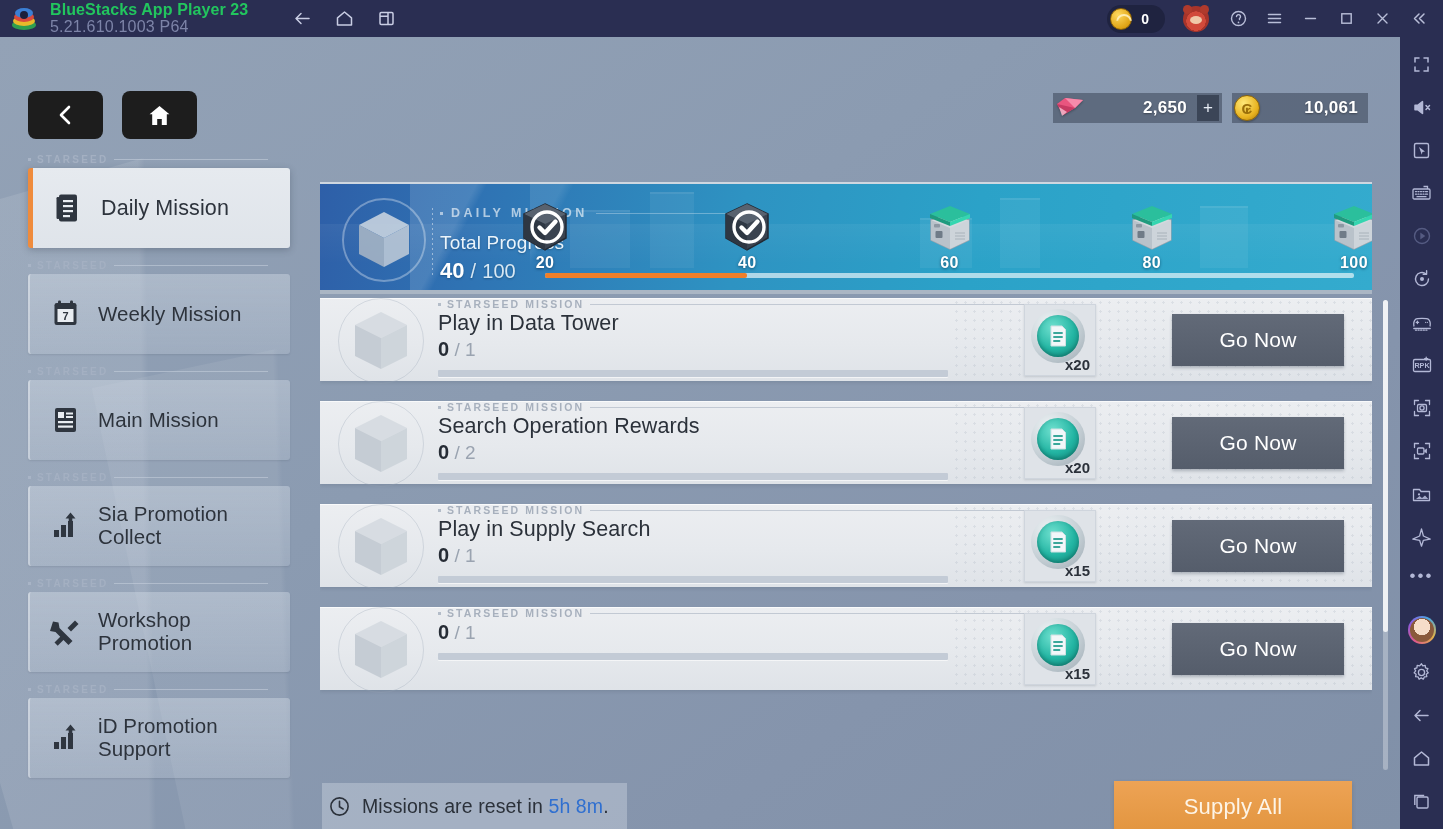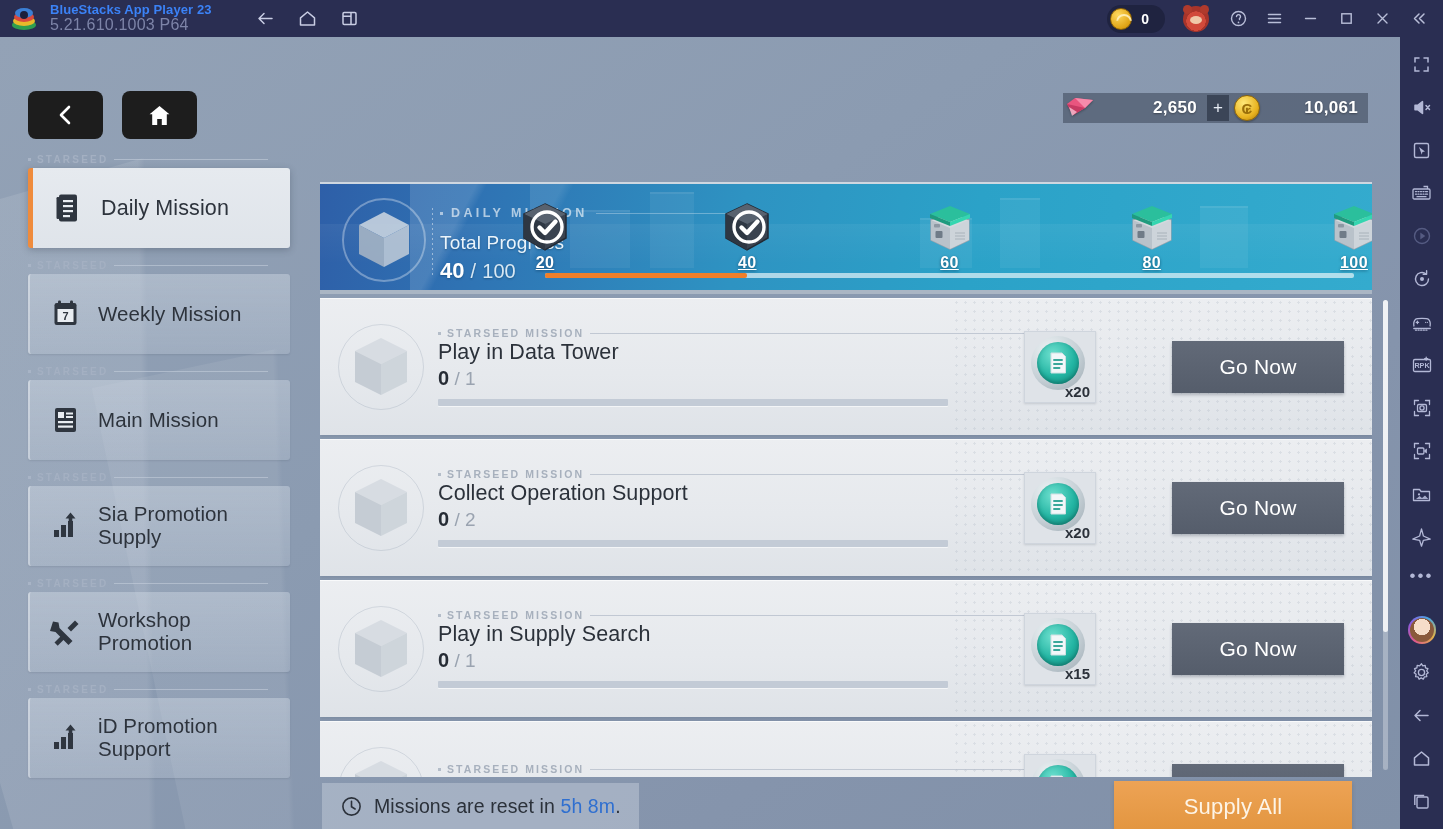--- a/index.html
+++ b/index.html
@@ -13,21 +13,21 @@
     background:#2a2e52; display:flex; align-items:center; }
   .bs-logo { width:24px; height:24px; margin-left:12px; position:relative; flex:none; }
   .bs-logo i { position:absolute; border-radius:50%; display:block; }
   .bs-logo .l1 { left:0; top:13px; width:24px; height:10px; background:#2f9e4f; }
   .bs-logo .l2 { left:1px; top:9px; width:22px; height:10px; background:#e8b92a; }
   .bs-logo .l3 { left:2px; top:5px; width:20px; height:10px; background:#d94a3d; }
   .bs-logo .l4 { left:3px; top:1px; width:18px; height:10px; background:#3b7fd4; }
   .bs-logo .dot { left:8px; top:4px; width:8px; height:8px; background:#1b1f3a; }
 
   .title-text { margin-left:14px; line-height:1.05; }
-  .title-main { color:#3b82f6; font-size:13px; font-weight:bold; letter-spacing:.1px; }
+  .title-main { color:#22c55e; font-size:16px; font-weight:bold; letter-spacing:.1px; }
   .title-sub { color:#7d84a8; font-size:16px; margin-top:0; letter-spacing:.2px; }
 
   .tb-nav { display:flex; align-items:center; gap:18px; margin-left:42px; }
   .tb-ic { width:24px; height:24px; color:#c9cde4; display:flex;
     align-items:center; justify-content:center; cursor:pointer; }
   .tb-ic svg { display:block; }
 
   .tb-right { margin-left:auto; display:flex; align-items:center; padding-right:8px; gap:2px; }
   .coinpill { display:flex; align-items:center; background:#1f2340; border-radius:14px;
     height:28px; padding:0 16px 0 3px; margin-right:14px; }
@@ -78,21 +78,21 @@
     background:linear-gradient(100deg,rgba(255,255,255,.07) 0 34%,rgba(255,255,255,0) 35%);
     transform:rotate(-12deg); pointer-events:none; }
 
   .navbtns { position:absolute; left:28px; top:54px; display:flex; gap:19px; z-index:4; }
   .navbtn { width:75px; height:48px; border-radius:8px; background:#1d1d1d;
     display:flex; align-items:center; justify-content:center; cursor:pointer; }
   .navbtn svg { display:block; }
 
   
   .curbar { position:absolute; right:32px; top:56px; display:flex; align-items:center;
-    z-index:4; }
+    gap:10px; z-index:4; }
   .curbox { display:flex; align-items:center; height:30px; background:rgba(58,70,88,.55); }
   .gem { width:34px; height:26px; margin-right:2px; position:relative; flex:none;
     filter:drop-shadow(0 1px 1px rgba(0,0,0,.3)); }
   .gem svg { display:block; }
   .curval { color:#fff; font-size:17px; font-weight:bold; letter-spacing:.3px;
     text-shadow:0 1px 2px rgba(0,0,0,.35); padding:0 10px; min-width:108px; text-align:right; }
   .plusbtn { width:22px; height:26px; background:#3b4557; color:#e8edf5; font-size:17px;
     display:flex; align-items:center; justify-content:center; margin-right:3px; cursor:pointer; }
   .goldcoin { width:26px; height:26px; border-radius:50%; flex:none; margin-left:2px;
     background:radial-gradient(circle at 36% 30%,#ffe878,#e8b320 62%,#a9790b);
@@ -158,28 +158,28 @@
   .bn-dotline { position:absolute; left:112px; top:24px; width:1px; height:70px;
     background:repeating-linear-gradient(180deg,rgba(255,255,255,.45) 0 2px,transparent 2px 5px); }
 
   .track { position:absolute; left:225px; right:18px; top:89px; height:5px;
     background:rgba(255,255,255,.62); border-radius:2px; }
   .track .fill { position:absolute; left:0; top:0; height:5px; background:#ef7f2a; border-radius:2px; }
   .nodes { position:absolute; left:225px; right:18px; top:0; height:112px; }
   .node { position:absolute; transform:translateX(-50%); text-align:center; }
   .node .crate { width:58px; height:56px; margin:0 auto; position:relative; }
   .node .num { color:#fff; font-size:16px; font-weight:bold; letter-spacing:.4px;
-    text-shadow:0 1px 3px rgba(0,40,70,.6); margin-top:-2px;text-decoration:underline; }
+    text-shadow:0 1px 3px rgba(0,40,70,.6); margin-top:-2px; }
 
   
   .list { position:absolute; left:0; top:116px; width:1052px; height:479px; overflow:hidden; }
-  .row { position:relative; height:137px; margin-bottom:4px;
+  .row { position:relative; height:83px; margin-bottom:20px;
     background:linear-gradient(180deg,#eceef1 0%,#e6e9ed 55%,#dfe3e8 100%);
     box-shadow:0 1px 0 rgba(255,255,255,.7) inset, 0 2px 3px rgba(60,72,88,.14);
-    display:flex; align-items:center; }
+    display:flex; }
   .row .dots { position:absolute; right:0; top:0; bottom:0; width:420px;
     background-image:radial-gradient(rgba(150,162,178,.35) 1px, transparent 1.2px);
     background-size:9px 9px; opacity:.55; pointer-events:none; }
   .row .rcube { width:86px; height:86px; margin-left:18px; flex:none; border-radius:50%;
     display:flex; align-items:center; justify-content:center;
     border:1px solid rgba(150,162,180,.30); }
   .rbody { position:relative; margin-left:14px; width:600px; flex:none; }
   .rtag { display:flex; align-items:center; gap:6px; margin-bottom:1px; }
   .rtag .d { width:3px; height:3px; background:#b4bdc9; flex:none; }
   .rtag .t { color:#a7b0bd; font-size:10.5px; letter-spacing:2.1px; font-weight:bold; white-space:nowrap; }
@@ -209,21 +209,21 @@
     box-shadow:0 2px 3px rgba(50,60,75,.3); }
   .gobtn span { color:#fff; font-size:21px; letter-spacing:.2px; }
 
   .scrollbar { position:absolute; right:-16px; top:118px; width:5px; height:470px;
     background:rgba(255,255,255,.30); border-radius:3px; cursor:pointer; }
   .scrollbar i { position:absolute; left:0; top:0; width:5px; height:332px;
     background:rgba(255,255,255,.82); border-radius:3px; display:block; }
 
   
   .footer { position:absolute; left:320px; top:746px; width:1052px; height:52px; z-index:2; }
-  .resetbox { position:absolute; left:2px; top:0; height:46px; padding:0 18px 0 18px;
+  .resetbox { position:absolute; left:2px; top:0; height:46px; padding:0 18px 0 6px;
     background:rgba(226,232,240,.33); display:flex; align-items:center; gap:11px; }
   .clockic { color:#2e3views; display:flex; align-items:center; }
   .clockic svg { display:block; }
   .resettxt { color:#2b313a; font-size:19.5px; letter-spacing:.1px; }
   .resettxt b { color:#2f6fd0; font-weight:normal; }
   .claim { position:absolute; right:20px; top:-2px; width:238px; height:52px;
     background:linear-gradient(180deg,#eda355,#e2953f);
     display:flex; align-items:center; justify-content:center; cursor:pointer;
     box-shadow:0 2px 4px rgba(80,60,30,.22); }
   .claim span { color:#fdf4e6; font-size:22px; letter-spacing:.2px; }
@@ -414,21 +414,21 @@
         </div>
         <div class="mitem">
           <span class="micon">
             <svg width="28" height="28" viewBox="0 0 28 28" fill="currentColor">
               <rect x="3" y="18" width="5" height="7"></rect>
               <rect x="10" y="13" width="5" height="12"></rect>
               <rect x="17" y="9" width="5" height="16"></rect>
               <path d="M19.5 0.5l5 6h-3.2v5h-3.6v-5H14.5z"></path>
             </svg>
           </span>
-          <span class="mlabel">Sia Promotion Supply</span>
+          <span class="mlabel">Sia Promotion Collect</span>
         </div>
       </div>
 
       <div class="menugroup">
         <div class="grp-label">
           <span class="gdot"></span>
           <span class="gtxt">STARSEED</span>
           <span class="gline"></span>
         </div>
         <div class="mitem">
@@ -620,21 +620,21 @@
         <path d="M5 17 L31 30 L31 61 L5 48 Z" fill="#c5ccd4"></path>
         <path d="M57 17 L31 30 L31 61 L57 48 Z" fill="#ced5db"></path>
       </svg>
     </div>
     <div class="rbody">
       <div class="rtag">
         <span class="d"></span>
         <span class="t">STARSEED MISSION</span>
         <span class="ln"></span>
       </div>
-      <div class="rtitle">Collect Operation Support</div>
+      <div class="rtitle">Search Operation Rewards</div>
       <div class="rcount"><b>0</b> / 2</div>
       <div class="rbar">
                 <i style="width:0%"></i>
               </div>
     </div>
     <div class="rreward">
       <span class="tok">
                 <i>
         <svg width="24" height="26" viewBox="0 0 24 26">
           <path d="M5 3h11l3.5 3.5V23H5z" fill="#f2f7f9" stroke="#cfe0e2" stroke-width="1"></path>

